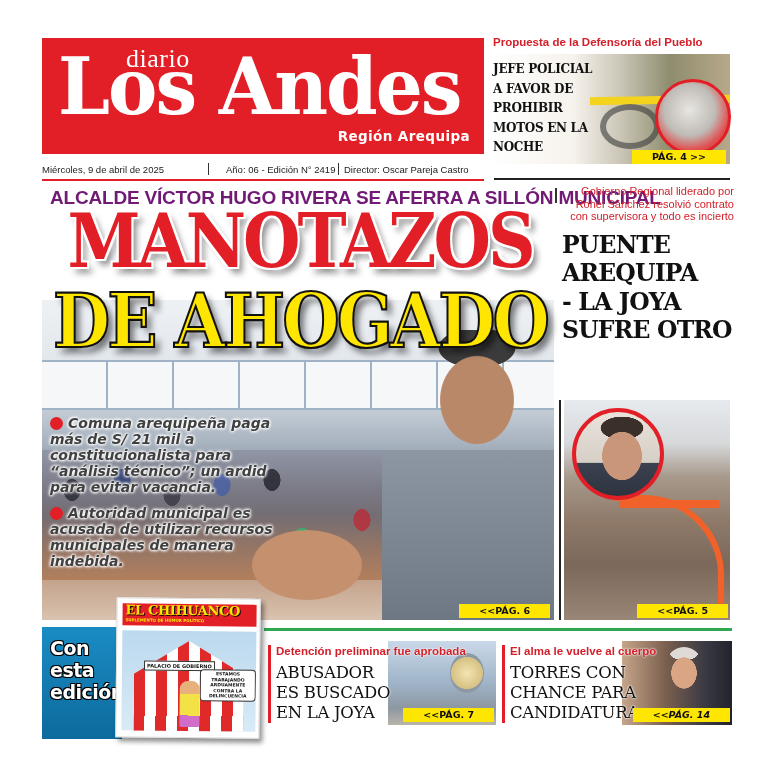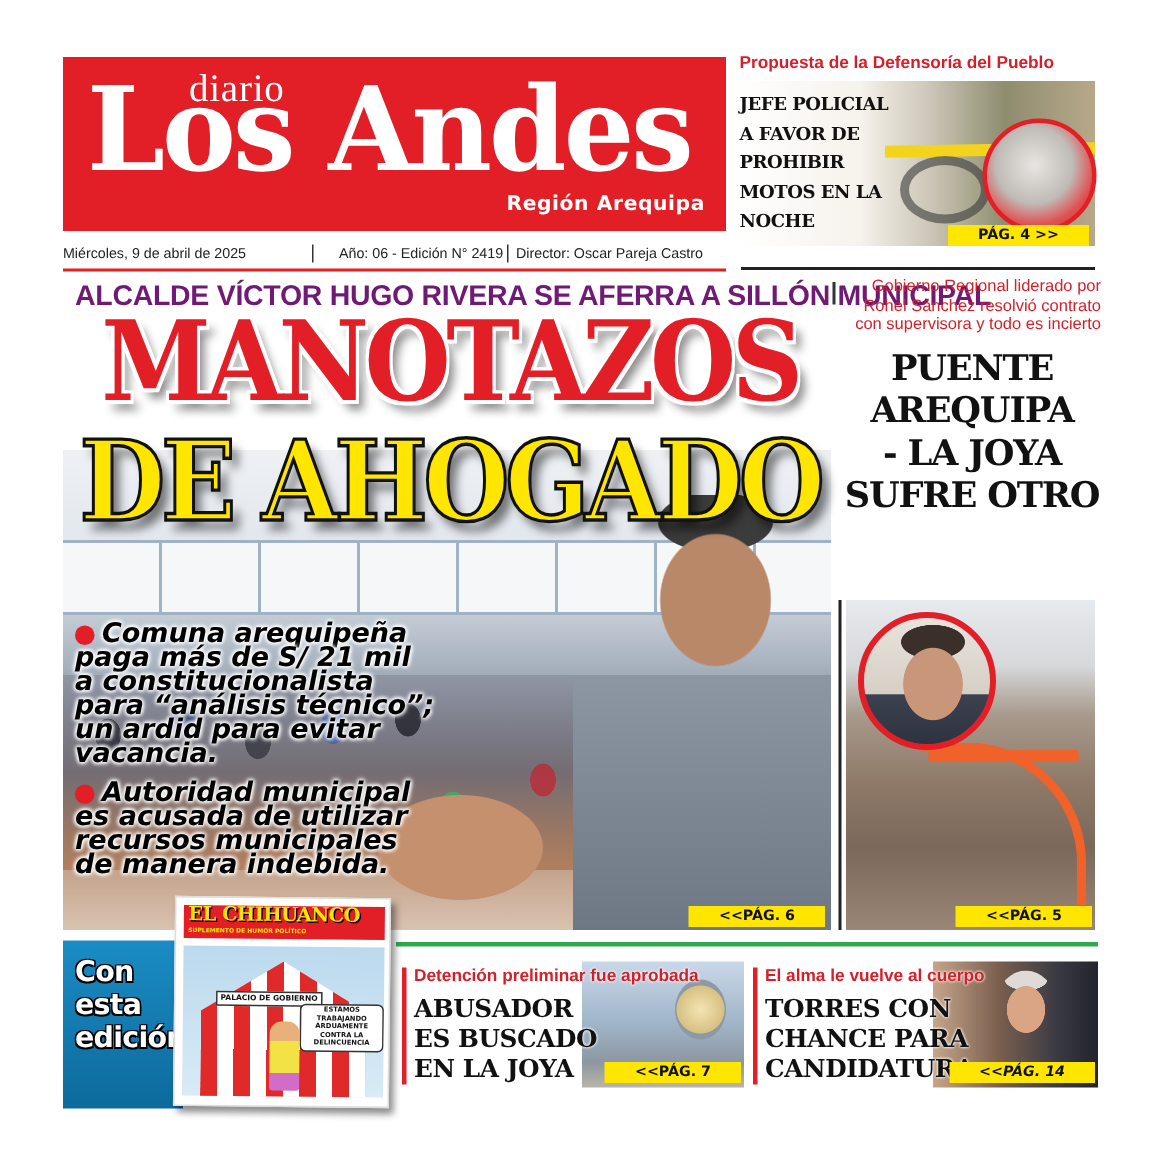--- a/index.html
+++ b/index.html
@@ -134,38 +134,38 @@
     .headline-yellow {
       top: 288px; font-size: 66px; color: #ffe600;
       -webkit-text-stroke: 2px #111;
       text-shadow: 5px 6px 6px rgba(0,0,0,0.5);
       transform: scaleY(1.12);
     }
 
     .bullets {
       position: absolute; left: 50px; top: 415px; width: 240px;
       font-family: "DejaVu Sans", sans-serif; font-style: italic; font-weight: bold;
-      font-size: 18px; line-height: 16px; color: #000000;
+      font-size: 14px; line-height: 16px; color: #404040;
     }
     .bullets .b {
       margin-bottom: 10px; text-shadow: 0 0 3px #fff, 0 0 3px #fff, 0 0 3px #fff, 0 0 4px #fff;
     }
     .bullets .dot {
       display: inline-block; width: 13px; height: 13px; border-radius: 50%; background: #e21f26;
       vertical-align: -2px; margin-right: 5px;
     }
 
     
     .right-story { position: absolute; left: 562px; top: 185px; width: 172px; }
     .right-story .kicker {
       text-align: right; font-family: "Liberation Sans", sans-serif; font-size: 11px; line-height: 12.5px;
       color: #d3202a; font-weight: normal;
     }
     .right-story .headline {
-      margin-top: 8px; text-align: center;
+      margin-top: 8px; text-align: left;
       font-family: "DejaVu Serif", serif; font-weight: bold; font-size: 23.5px; line-height: 28.5px;
       color: #111; letter-spacing: -0.8px;
     }
     .right-photo {
       position: absolute; left: 564px; top: 400px; width: 166px; height: 220px;
       background: linear-gradient(180deg, #e7eaee 0%, #d6d8da 20%, #a7998b 35%, #8f7a69 55%, #7b685a 75%, #9a8676 100%);
       overflow: hidden;
     }
     .right-photo .bridge {
       position: absolute; left: 50px; top: 95px; width: 110px; height: 110px;
@@ -250,21 +250,21 @@
     .bottom-teaser { position: absolute; top: 641px; height: 85px; }
     .bottom-teaser .redbar { position: absolute; left: 0; top: 4px; width: 3px; height: 78px; background: #e21f26; }
     .bottom-teaser .photo { position: absolute; top: 0; height: 84px; }
     .bottom-teaser .kicker {
       position: absolute; left: 8px; top: 4px;
       font-family: "Liberation Sans", sans-serif; font-weight: bold; font-size: 11.5px; color: #d3202a;
       white-space: nowrap; text-shadow: 0 0 2px #fff, 0 0 2px #fff;
     }
     .bottom-teaser .headline {
       position: absolute; left: 8px; top: 22px;
-      font-family: "DejaVu Serif", serif; font-weight: bold; font-size: 16.5px; line-height: 20px;
+      font-family: "DejaVu Serif", serif; font-weight: normal; font-size: 16.5px; line-height: 20px;
       color: #111; letter-spacing: -0.3px; white-space: nowrap;
       text-shadow: 0 0 2px #fff, 0 0 2px #fff;
     }
     .bt1 { left: 268px; width: 228px; }
     .bt1 .photo { left: 120px; width: 108px;
       background: linear-gradient(180deg, #c9d8e8 0%, #9fb4c8 50%, #8d97a1 80%, #b9b4aa 100%); }
     .bt1 .photo .emblem { position: absolute; left: 62px; top: 12px; width: 34px; height: 40px; border-radius: 50%;
       background: radial-gradient(circle, #f4e4b2 0%, #d6c183 60%, #8e99a6 62%); }
     .bt1 .pag-tag { right: 2px; bottom: 4px; }
     .bt2 { left: 502px; width: 230px; }

